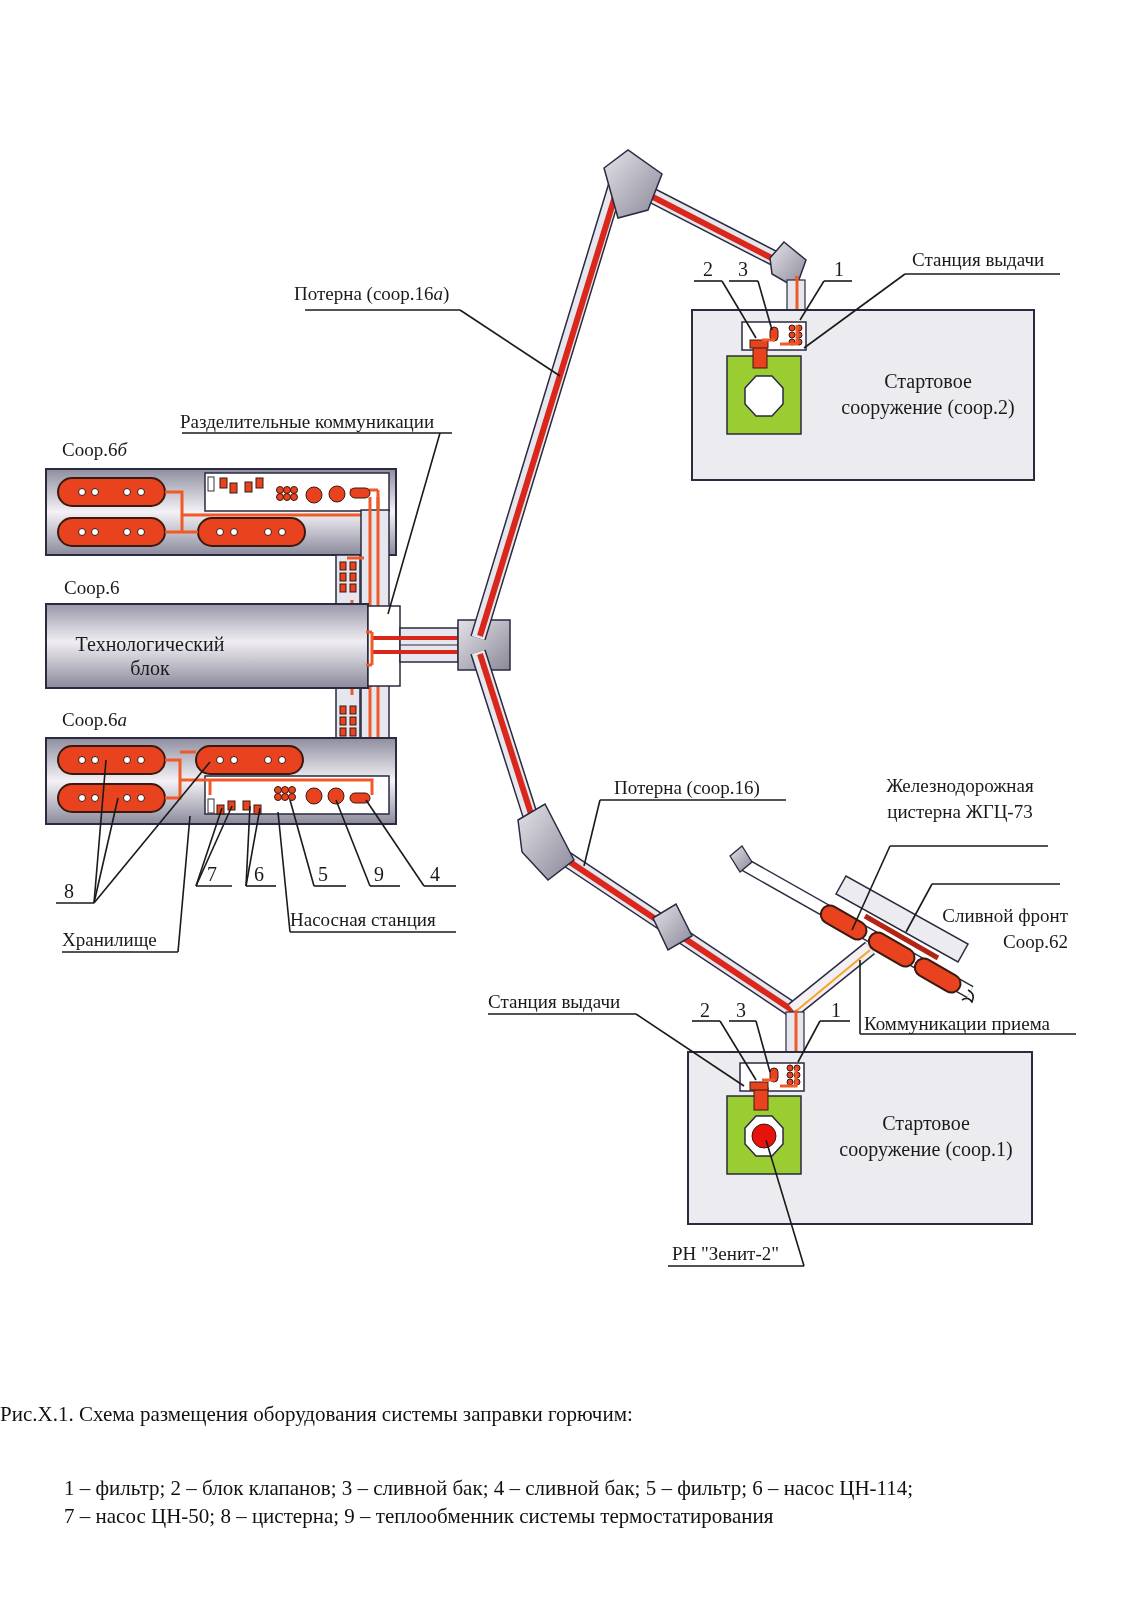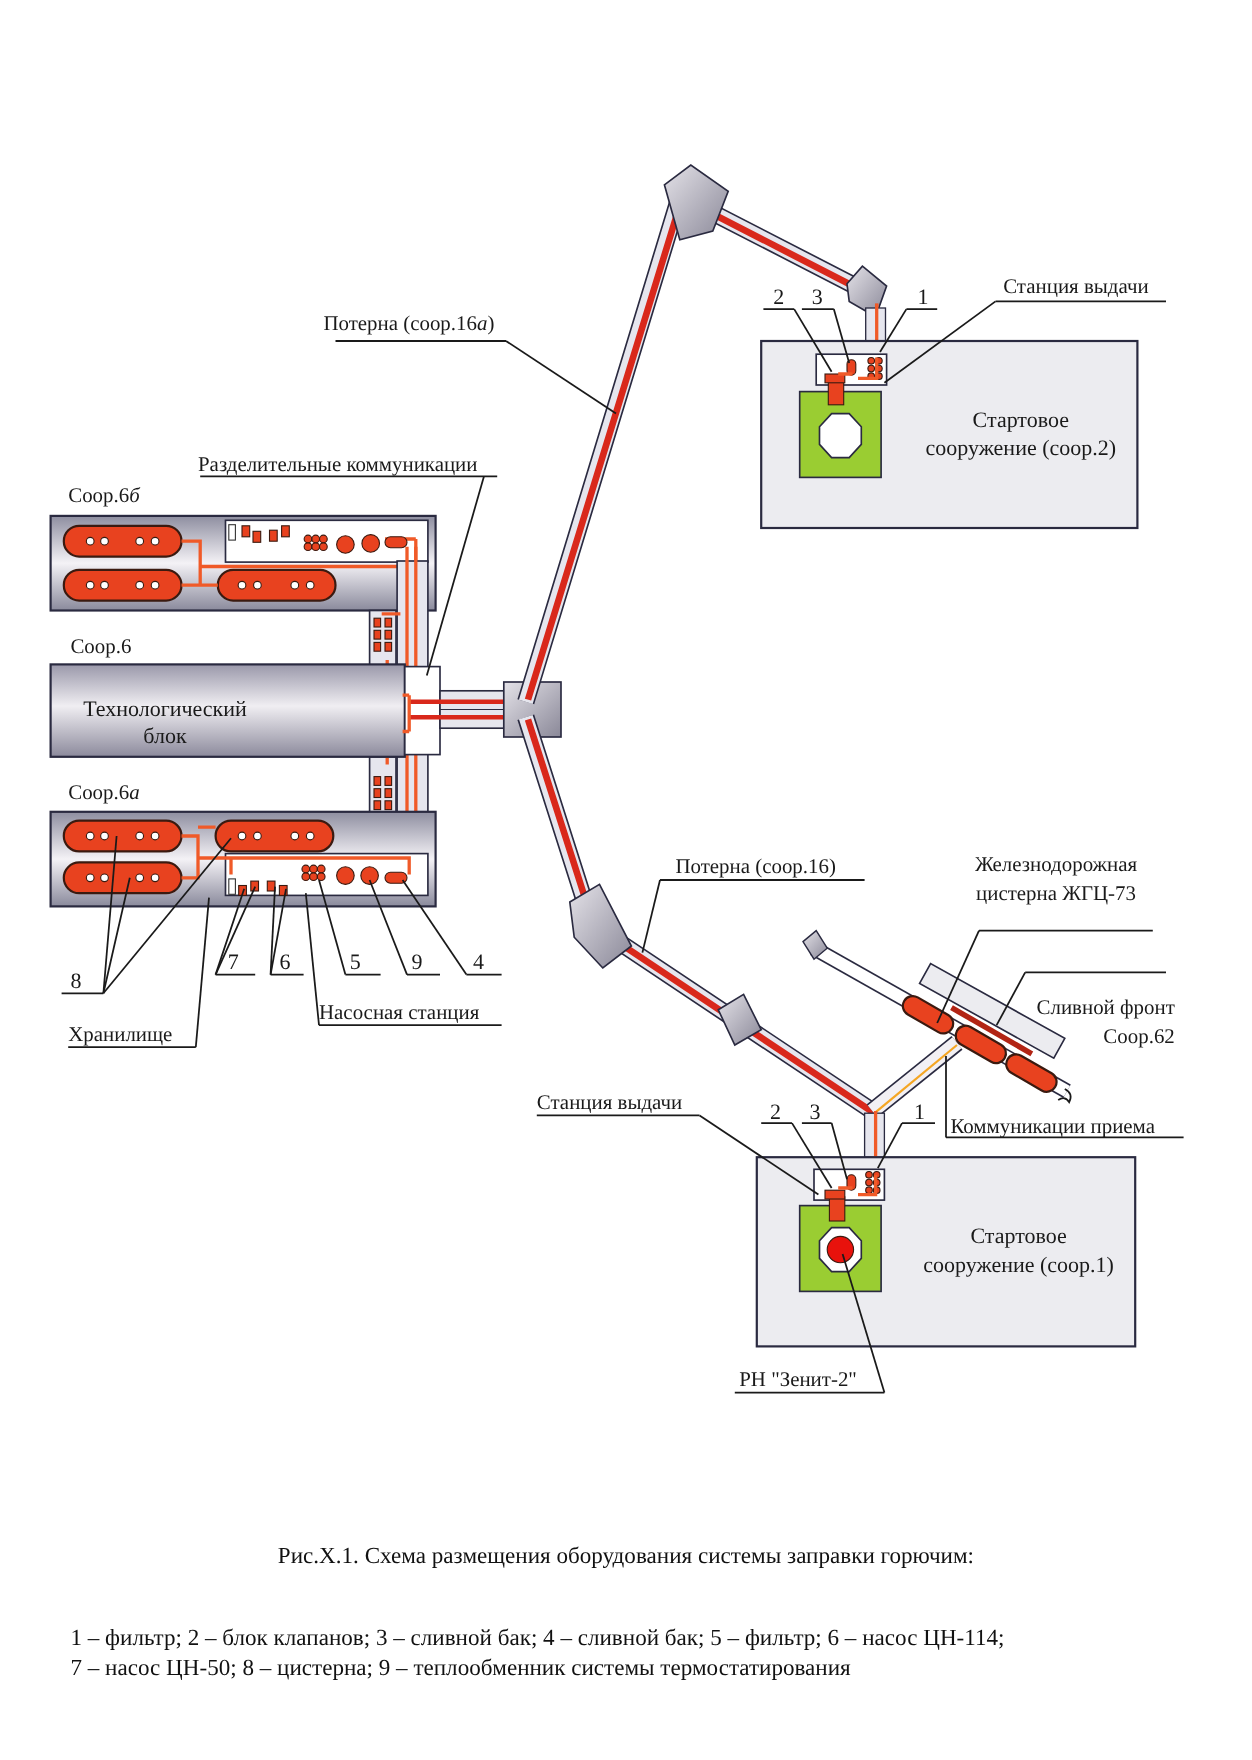--- a/index.html
+++ b/index.html
@@ -8,21 +8,21 @@
   .lbl { font-family: "Liberation Serif", serif; font-size: 19px; fill: #1a1a1a; }
   .num { font-family: "Liberation Serif", serif; font-size: 20px; fill: #1a1a1a; }
   .big { font-family: "Liberation Serif", serif; font-size: 20px; fill: #1a1a1a; }
   .leader { stroke: #1a1a1a; stroke-width: 1.6; fill: none; }
   .ul { stroke: #1a1a1a; stroke-width: 1.6; }
   .pipe { stroke: #d9281b; stroke-linecap: butt; fill: none; }
   .thin { stroke: #f05a28; stroke-width: 3; fill: none; }
   .joint { fill: url(#gjoint); stroke: #2a2a40; stroke-width: 1.5; }
   .tank { fill: #e8421f; stroke: #3a1a10; stroke-width: 2; }
   .hole { fill: #ffffff; stroke: #3a1a10; stroke-width: 1; }
-  .caption { position: absolute; left: 0; width: 1138px; text-align: center; top: 1402px; font-size: 21px; color: #111; }
+  .caption { position: absolute; left: 0; width: 1138px; text-align: left; top: 1402px; font-size: 21px; color: #111; }
   .legend { position: absolute; left: 38px; top: 1474px; font-size: 21px; color: #111; line-height: 28px; width: 1080px; margin-left: 26px; }
 </style>
 </head>
 <body>
 
 <svg id="diagram" width="1138" height="1600" viewBox="0 0 1138 1600">
   <defs>
     <linearGradient id="gbldg" x1="0" y1="0" x2="0" y2="1">
       <stop offset="0" stop-color="#8e8ea0"></stop>
       <stop offset="0.5" stop-color="#f4f2f6"></stop>

